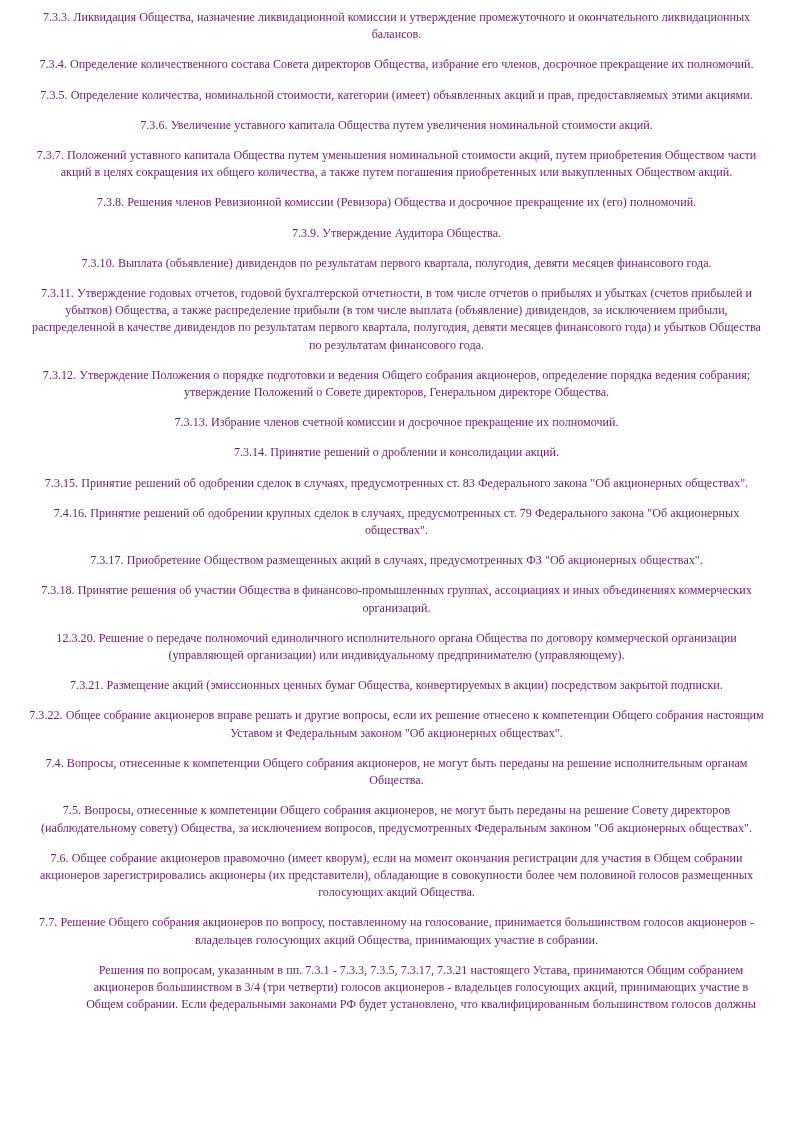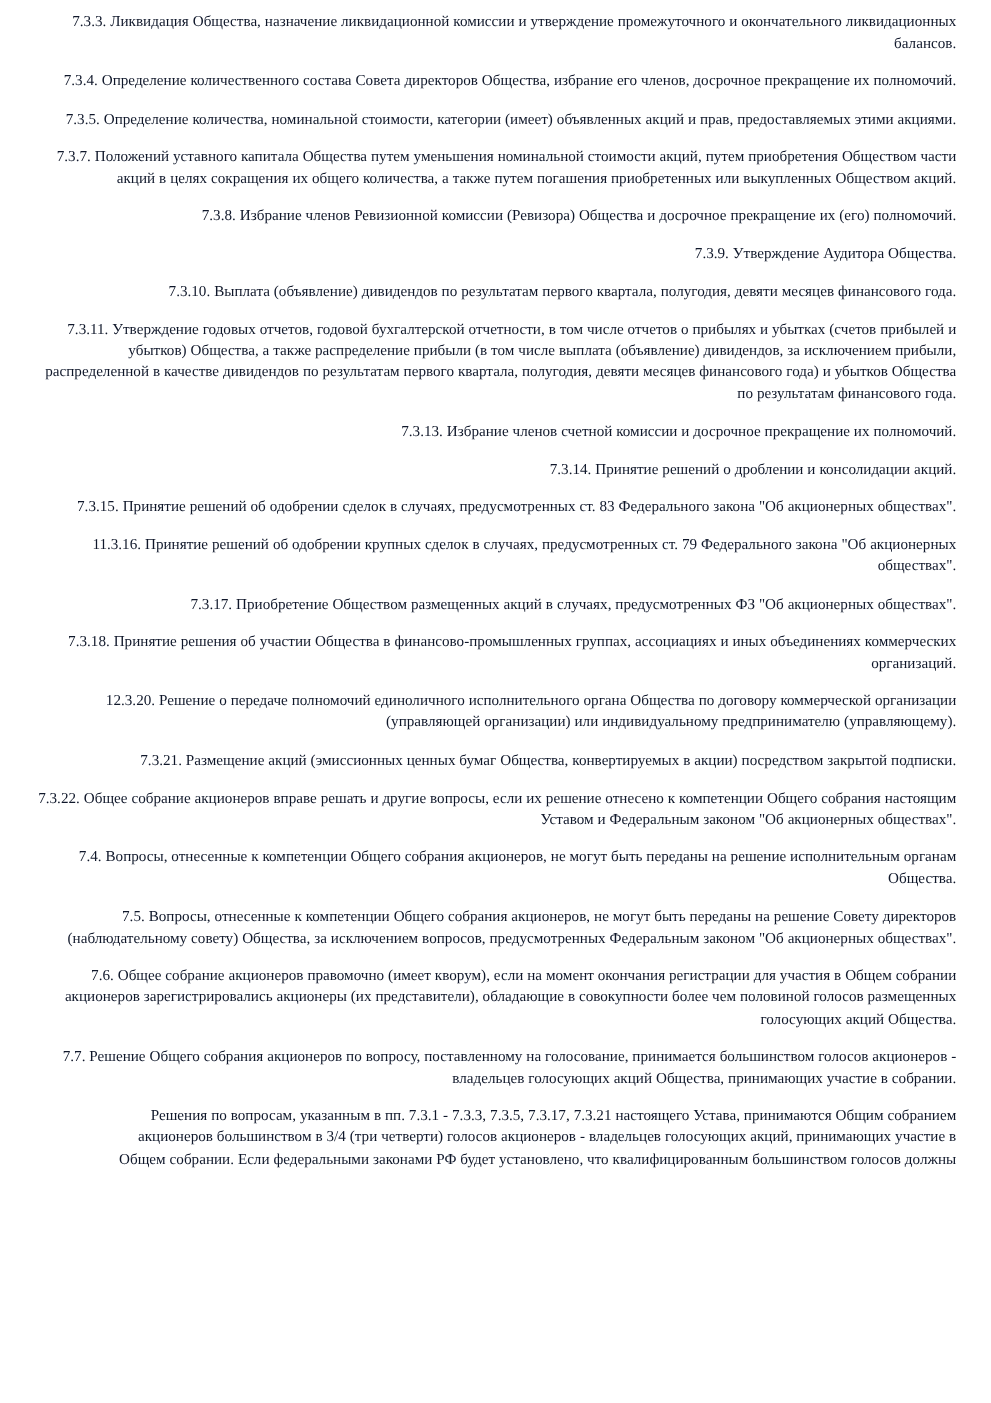--- a/index.html
+++ b/index.html
@@ -23,53 +23,55 @@
     padding: 9px 28px 0 28px;
     background: #ffffff;
   }
   .doc-body {
     width: 737px;
   }
   p.clause {
     margin: 0 0 13px 0;
     font-size: 12.1px;
     line-height: 17.2px;
-    text-align: right;
+    text-align: center;
     text-indent: 0;
     word-spacing: 0.1px;
     letter-spacing: 0.01px;
-    color: #0f172a;
+    color: #701a75;
   }
   p.clause.tail-note {
     margin-top: 5px;
     padding-left: 5px;
   }
   p.clause:last-child {
     margin-bottom: 0;
     margin-left: 44px;
   }
 </style>
 </head>
 <body>
 
 <div class="page">
   <div class="doc-body">
 
     <p class="clause">7.3.3. Ликвидация Общества, назначение ликвидационной комиссии и утверждение промежуточного и окончательного ликвидационных балансов.</p>
     <p class="clause">7.3.4. Определение количественного состава Совета директоров Общества, избрание его членов, досрочное прекращение их полномочий.</p>
     <p class="clause">7.3.5. Определение количества, номинальной стоимости, категории (имеет) объявленных акций и прав, предоставляемых этими акциями.</p>
+    <p class="clause">7.3.6. Увеличение уставного капитала Общества путем увеличения номинальной стоимости акций.</p>
     <p class="clause">7.3.7. Положений уставного капитала Общества путем уменьшения номинальной стоимости акций, путем приобретения Обществом части акций в целях сокращения их общего количества, а также путем погашения приобретенных или выкупленных Обществом акций.</p>
-    <p class="clause">7.3.8. Избрание членов Ревизионной комиссии (Ревизора) Общества и досрочное прекращение их (его) полномочий.</p>
+    <p class="clause">7.3.8. Решения членов Ревизионной комиссии (Ревизора) Общества и досрочное прекращение их (его) полномочий.</p>
     <p class="clause">7.3.9. Утверждение Аудитора Общества.</p>
     <p class="clause">7.3.10. Выплата (объявление) дивидендов по результатам первого квартала, полугодия, девяти месяцев финансового года.</p>
     <p class="clause">7.3.11. Утверждение годовых отчетов, годовой бухгалтерской отчетности, в том числе отчетов о прибылях и убытках (счетов прибылей и убытков) Общества, а также распределение прибыли (в том числе выплата (объявление) дивидендов, за исключением прибыли, распределенной в качестве дивидендов по результатам первого квартала, полугодия, девяти месяцев финансового года) и убытков Общества по результатам финансового года.</p>
+    <p class="clause">7.3.12. Утверждение Положения о порядке подготовки и ведения Общего собрания акционеров, определение порядка ведения собрания; утверждение Положений о Совете директоров, Генеральном директоре Общества.</p>
     <p class="clause">7.3.13. Избрание членов счетной комиссии и досрочное прекращение их полномочий.</p>
     <p class="clause">7.3.14. Принятие решений о дроблении и консолидации акций.</p>
     <p class="clause">7.3.15. Принятие решений об одобрении сделок в случаях, предусмотренных ст. 83 Федерального закона "Об акционерных обществах".</p>
-    <p class="clause">11.3.16. Принятие решений об одобрении крупных сделок в случаях, предусмотренных ст. 79 Федерального закона "Об акционерных обществах".</p>
+    <p class="clause">7.4.16. Принятие решений об одобрении крупных сделок в случаях, предусмотренных ст. 79 Федерального закона "Об акционерных обществах".</p>
     <p class="clause">7.3.17. Приобретение Обществом размещенных акций в случаях, предусмотренных ФЗ "Об акционерных обществах".</p>
     <p class="clause">7.3.18. Принятие решения об участии Общества в финансово-промышленных группах, ассоциациях и иных объединениях коммерческих организаций.</p>
     <p class="clause">12.3.20. Решение о передаче полномочий единоличного исполнительного органа Общества по договору коммерческой организации (управляющей организации) или индивидуальному предпринимателю (управляющему).</p>
     <p class="clause">7.3.21. Размещение акций (эмиссионных ценных бумаг Общества, конвертируемых в акции) посредством закрытой подписки.</p>
     <p class="clause">7.3.22. Общее собрание акционеров вправе решать и другие вопросы, если их решение отнесено к компетенции Общего собрания настоящим Уставом и Федеральным законом "Об акционерных обществах".</p>
     <p class="clause">7.4. Вопросы, отнесенные к компетенции Общего собрания акционеров, не могут быть переданы на решение исполнительным органам Общества.</p>
     <p class="clause">7.5. Вопросы, отнесенные к компетенции Общего собрания акционеров, не могут быть переданы на решение Совету директоров (наблюдательному совету) Общества, за исключением вопросов, предусмотренных Федеральным законом "Об акционерных обществах".</p>
     <p class="clause">7.6. Общее собрание акционеров правомочно (имеет кворум), если на момент окончания регистрации для участия в Общем собрании акционеров зарегистрировались акционеры (их представители), обладающие в совокупности более чем половиной голосов размещенных голосующих акций Общества.</p>
     <p class="clause">7.7. Решение Общего собрания акционеров по вопросу, поставленному на голосование, принимается большинством голосов акционеров - владельцев голосующих акций Общества, принимающих участие в собрании.</p>
     <p class="clause tail-note">Решения по вопросам, указанным в пп. 7.3.1 - 7.3.3, 7.3.5, 7.3.17, 7.3.21 настоящего Устава, принимаются Общим собранием акционеров большинством в 3/4 (три четверти) голосов акционеров - владельцев голосующих акций, принимающих участие в Общем собрании. Если федеральными законами РФ будет установлено, что квалифицированным большинством голосов должны</p>

